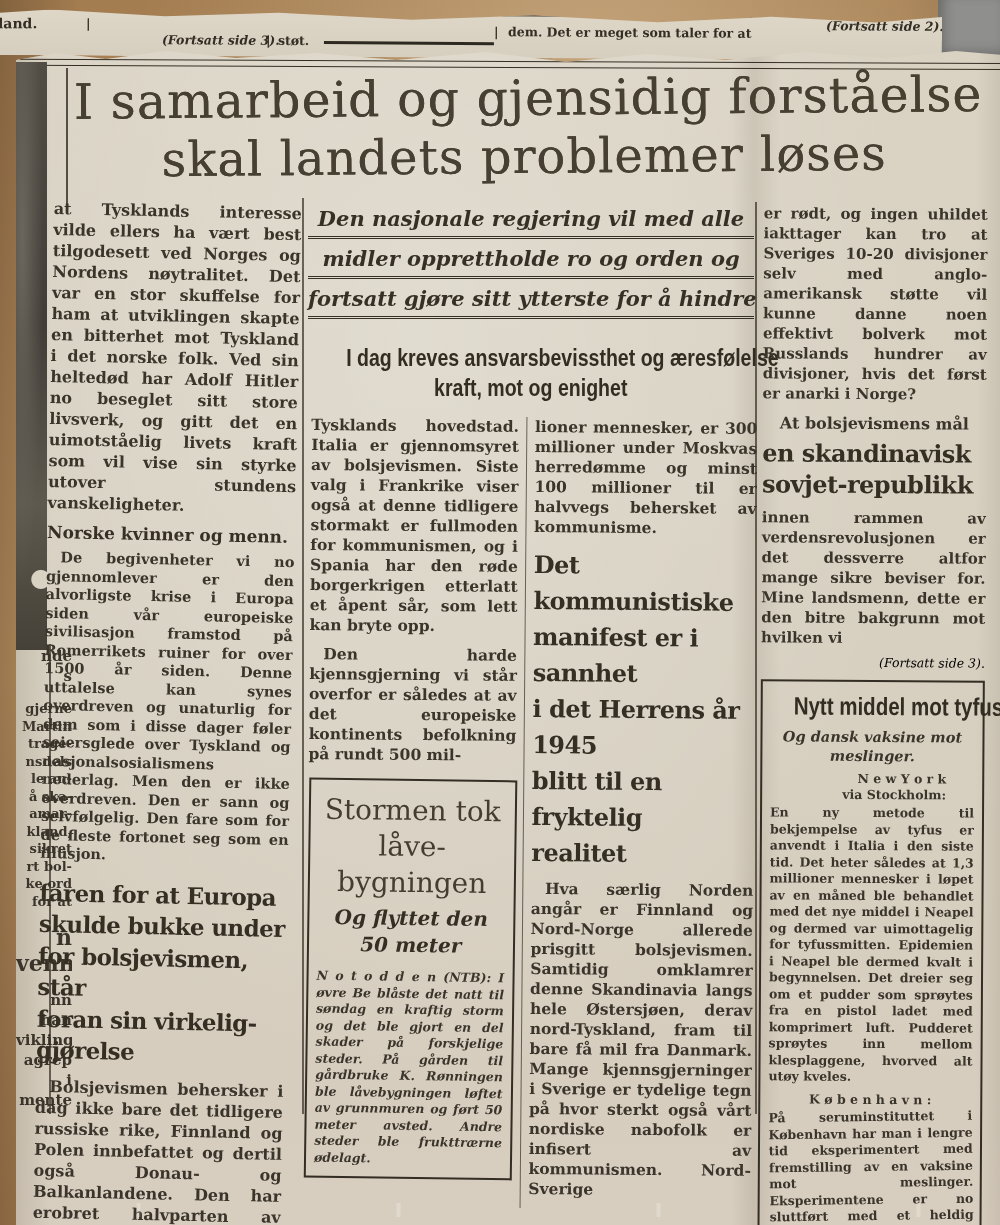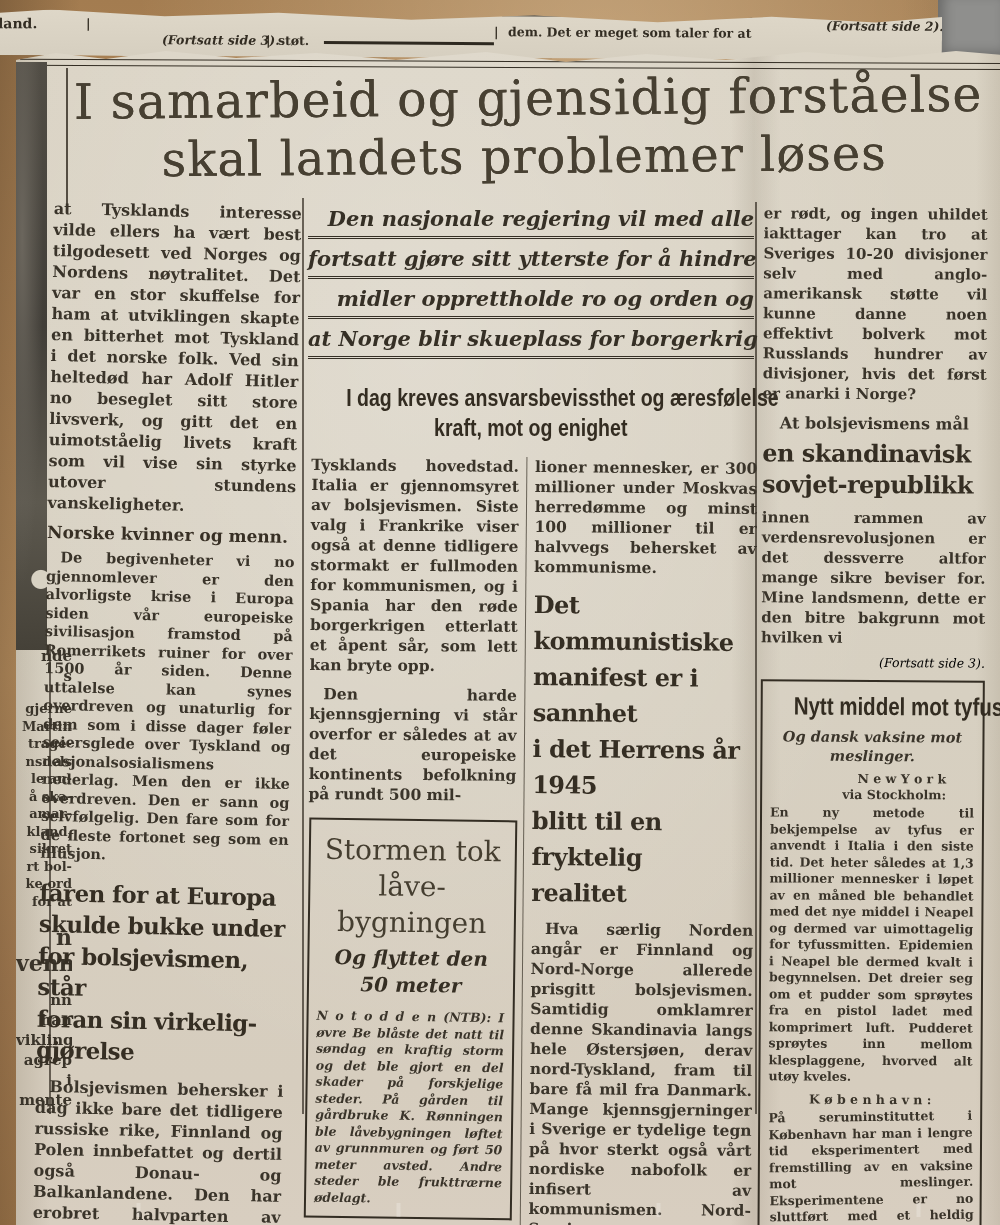--- a/index.html
+++ b/index.html
@@ -64,21 +64,21 @@
   .left-col{position:absolute;left:38px;top:152px;width:248px;transform:rotate(1.2deg);transform-origin:0 0;}
   .left-col .p-a{font-size:16px;line-height:21px;word-spacing:2px;}
   .left-col h3{margin:8px 0 6px 0;font-size:17px;color:#372f24;}
   .left-col .p-b{font-size:14.5px;line-height:18.5px;}
   .left-col .sub-big{margin:14px 0 10px 0;font-size:23px;line-height:31.5px;letter-spacing:-.6px;
     color:#352e23;white-space:pre-line;font-weight:bold;}
   .left-col .p-c{font-size:16px;line-height:21px;word-spacing:2px;}
 
   
   .center{position:absolute;left:292px;top:160px;width:446px;}
-  .lede-line{font-style:italic;font-weight:bold;font-size:21px;color:#352f25;text-align:right;
+  .lede-line{font-style:italic;font-weight:bold;font-size:21px;color:#352f25;text-align:center;
     white-space:nowrap;padding-bottom:5px;margin-bottom:7px;border-bottom:3px double #352f25;}
   .it-sub{font-style:italic;font-weight:bold;font-size:21px;line-height:31px;text-align:center;
     color:#362f24;margin-top:10px;white-space:pre-line;}
   .cond-wrap{text-align:center;margin-top:24px;color:#332c21;}
   .cond{display:inline-block;font-family:"Liberation Sans",sans-serif;font-weight:bold;
     transform:scaleX(.85);transform-origin:center;white-space:nowrap;}
   .cond.c1{font-size:23px;line-height:30px;}
   .cond.c2{font-size:23px;line-height:30px;}
   .two-col{display:flex;margin-top:14px;transform:rotate(.5deg);}
   .col-a{width:212px;padding-right:7px;}
@@ -183,23 +183,22 @@
       <div class="sub-big prelines">faren for at Europa
 skulde bukke under
 for bolsjevismen, står
 foran sin virkelig-
 gjørelse</div>
       <p class="p-c indent">Bolsjevismen behersker i dag ikke bare det tidligere russiske rike, Finnland og Polen innbefattet og dertil også Donau- og Balkanlandene. Den har erobret halvparten av Tyskland og har plantet den røde fane på rikskanselliet i</p>
     </div>
 
     <div class="center">
       <div class="lede-line">Den nasjonale regjering vil med alle</div>
+      <div class="lede-line">midler opprettholde ro og orden og</div>
       <div class="lede-line">fortsatt gjøre sitt ytterste for å hindre</div>
-      <div class="lede-line">midler opprettholde ro og orden og</div>
-      <div class="lede-line">at Norge blir skueplass for borgerkrig</div>
       <div class="cond-wrap">
         <span class="cond c1">I dag kreves ansvarsbevissthet og æresfølelse</span><br>
         <span class="cond c2">kraft, mot og enighet</span>
       </div>
 
       <div class="two-col">
         <div class="col-a col">
           <p>Tysklands hovedstad.  Italia er gjennomsyret av bolsjevismen. Siste valg i Frankrike viser også at denne tidligere stormakt er fullmoden for kommunismen, og i Spania har den røde borgerkrigen etterlatt et åpent sår, som lett kan bryte opp.</p>
           <p class="indent">Den harde kjennsgjerning vi står overfor er således at av det europeiske kontinents befolkning på rundt 500 mil-</p>
           <div class="storm-box">

